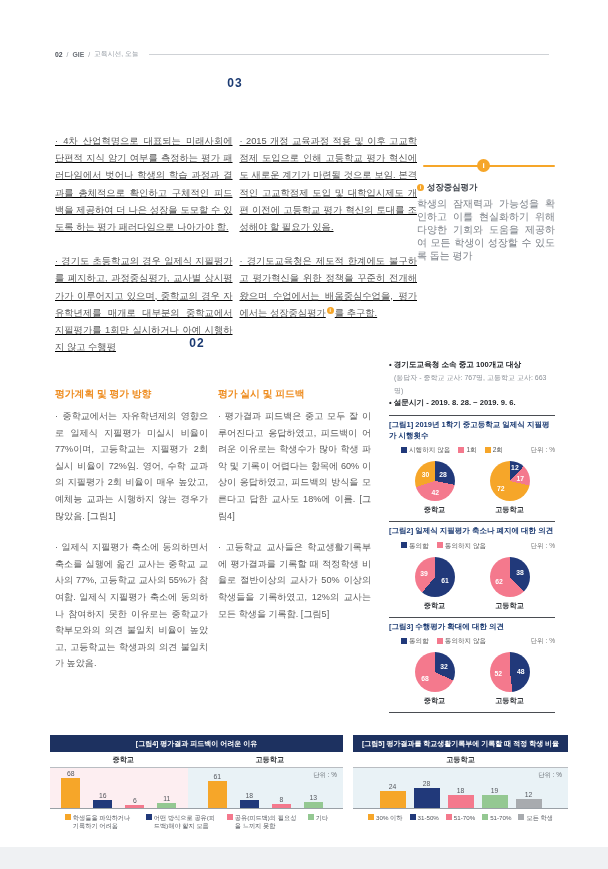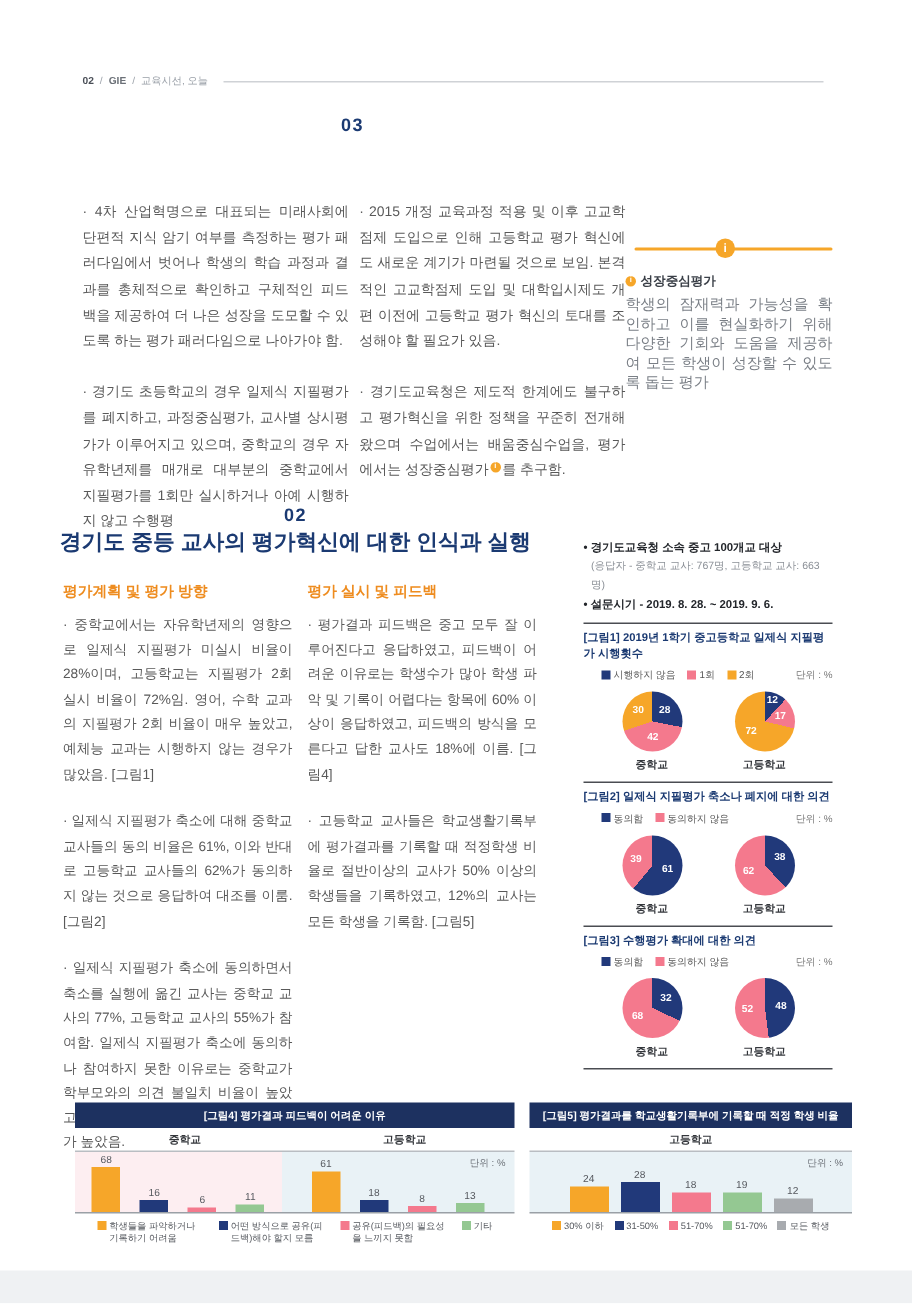--- a/index.html
+++ b/index.html
@@ -16,23 +16,23 @@
   .mast-rule { flex:1; height:1px; background:#cfd2d6; margin-left:6px; }
   
   .sec-num { position:absolute; text-align:center; font-size:12px; font-weight:bold; color:#1b3a72; letter-spacing:1px; }
   .sec-title { position:absolute; text-align:center; font-weight:bold; color:#1b3a72; }
   .s1-num { left:55px; top:76px; width:360px; }
   .s1-title { left:55px; top:92px; width:360px; font-size:16.5px; }
   .s2-num { left:32px; top:336px; width:330px; }
   .s2-title { left:32px; top:352px; width:330px; font-size:14.5px; }
   
   .cols { position:absolute; display:flex; }
-  .s1-cols { left:55px; top:133px; width:362px; gap:7px; }
+  .s1-cols { left:55px; top:133px; width:362px; gap:7px;text-decoration:underline; }
   .s1-cols .col { width:178px; }
-  .s2-cols { left:42px; top:388px; width:316px; gap:10px; }
+  .s2-cols { left:55px; top:388px; width:316px; gap:10px; }
   .s2-cols .col { width:153px; }
   p.body { font-size:9.3px; line-height:17.2px; color:#595959; text-align:justify; margin-bottom:17px; }
   .s2-cols p.body { font-size:9.1px; line-height:16.6px; margin-bottom:15px; }
   .col-heading { font-size:9.8px; font-weight:bold; color:#ee8c1f; margin:0 0 7px 0; }
   .i-badge { display:inline-block; background:#f6a629; color:#fff; border-radius:50%; text-align:center; font-weight:bold; font-style:normal; }
   .i-inline { width:7px; height:7px; line-height:7px; font-size:5px; vertical-align:super; margin:0 1px; }
   .i-inline::before { content:"i"; }
   
   .callout { position:absolute; left:417px; top:159px; width:138px; }
   .callout-rule { position:relative; height:13px; margin-bottom:10px; }
@@ -117,27 +117,25 @@
       <span class="i-badge i-big"></span>
     </div>
     <div class="callout-title">
       <span class="i-badge i-small"></span>
       <span>성장중심평가</span>
     </div>
     <p class="callout-body">학생의 잠재력과 가능성을 확인하고 이를 현실화하기 위해 다양한 기회와 도움을 제공하여 모든 학생이 성장할 수 있도록 돕는 평가</p>
   </aside>
 
   <div class="sec-num s2-num">02</div>
-  <h1 class="sec-title s2-title">경기도 중등 교사의 평가혁신에 대한 인식과 실행</h1>
 
   <div class="cols s2-cols">
     <div class="col">
       <h2 class="col-heading">평가계획 및 평가 방향</h2>
-      <p class="body">· 중학교에서는 자유학년제의 영향으로 일제식 지필평가 미실시 비율이 28%이며, 고등학교는 지필평가 2회 실시 비율이 72%임. 영어, 수학 교과의 지필평가 2회 비율이 매우 높았고, 예체능 교과는 시행하지 않는 경우가 많았음. [그림1]</p>
-      <p class="body">· 일제식 지필평가 축소에 대해 중학교 교사들의 동의 비율은 61%, 이와 반대로 고등학교 교사들의 62%가 동의하지 않는 것으로 응답하여 대조를 이룸. [그림2]</p>
+      <p class="body">· 중학교에서는 자유학년제의 영향으로 일제식 지필평가 미실시 비율이 77%이며, 고등학교는 지필평가 2회 실시 비율이 72%임. 영어, 수학 교과의 지필평가 2회 비율이 매우 높았고, 예체능 교과는 시행하지 않는 경우가 많았음. [그림1]</p>
       <p class="body">· 일제식 지필평가 축소에 동의하면서 축소를 실행에 옮긴 교사는 중학교 교사의 77%, 고등학교 교사의 55%가 참여함. 일제식 지필평가 축소에 동의하나 참여하지 못한 이유로는 중학교가 학부모와의 의견 불일치 비율이 높았고, 고등학교는 학생과의 의견 불일치가 높았음.</p>
     </div>
     <div class="col">
       <h2 class="col-heading">평가 실시 및 피드백</h2>
       <p class="body">· 평가결과 피드백은 중고 모두 잘 이루어진다고 응답하였고, 피드백이 어려운 이유로는 학생수가 많아 학생 파악 및 기록이 어렵다는 항목에 60% 이상이 응답하였고, 피드백의 방식을 모른다고 답한 교사도 18%에 이름. [그림4]</p>
       <p class="body">· 고등학교 교사들은 학교생활기록부에 평가결과를 기록할 때 적정학생 비율로 절반이상의 교사가 50% 이상의 학생들을 기록하였고, 12%의 교사는 모든 학생을 기록함. [그림5]</p>
     </div>
   </div>
 
   <aside class="sidebar">

